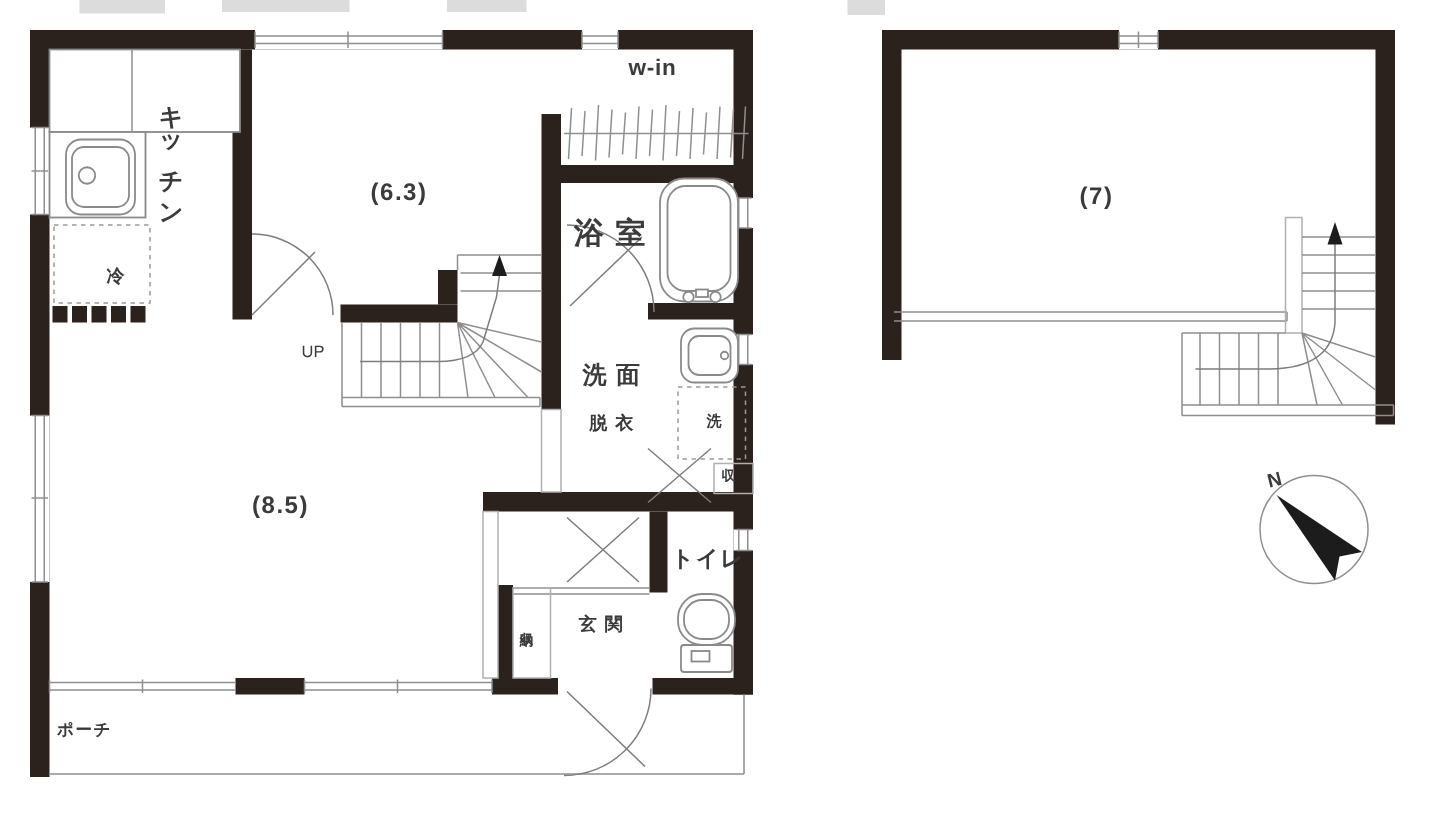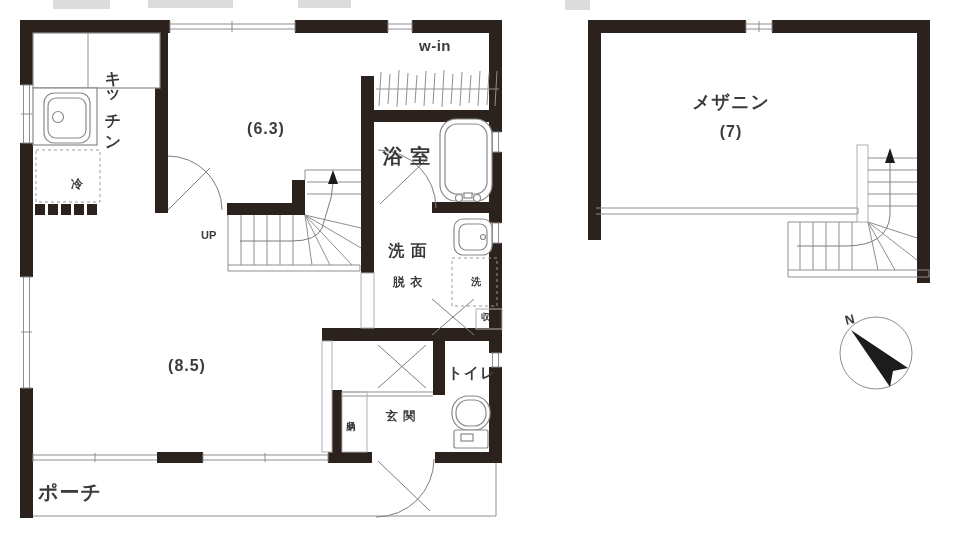--- a/index.html
+++ b/index.html
@@ -187,32 +187,31 @@
 
   <div class="label center" style="left:196px;top:121px;width:140px;font-size:16px;font-weight:600;">(6.3)</div>
 
   <div class="label center" style="left:385px;top:38px;width:100px;font-size:15px;letter-spacing:0.5px;">w-in</div>
 
   <div class="label center" style="left:357px;top:146px;width:100px;font-size:20px;">浴 室</div>
 
   <div class="label center" style="left:358px;top:243px;width:100px;font-size:16px;">洗 面</div>
   <div class="label center" style="left:358px;top:276px;width:100px;font-size:12px;">脱 衣</div>
 
-  <div class="label center" style="left:47px;top:358px;width:280px;font-size:16px;">(8.5)</div>
+  <div class="label center" style="left:47px;top:330px;width:280px;font-size:16px;">(8.5)</div>
 
   <div class="label center" style="left:422px;top:365px;width:100px;font-size:15px;">トイレ</div>
 
   <div class="label center" style="left:351px;top:410px;width:100px;font-size:12px;">玄 関</div>
 
-  <div class="label" style="left:38px;top:482px;font-size:20px;">ポーチ</div>
-
-  <div class="label center" style="left:651px;top:93px;width:160px;font-size:18px;">メザニン</div>
+  <div class="label" style="left:38px;top:482px;font-size:11px;">ポーチ</div>
+
   <div class="label center" style="left:651px;top:124px;width:160px;font-size:16px;">(7)</div>
 
-  <div class="label" style="left:201px;top:230px;font-size:11px;font-weight:700;letter-spacing:0;">UP</div>
+  <div class="label" style="left:201px;top:230px;font-size:11px;font-weight:400;letter-spacing:0;">UP</div>
 
   <div class="label" style="left:71px;top:178px;font-size:12px;">冷</div>
 
   <div class="label" style="left:471px;top:277px;font-size:10px;">洗</div>
 
   <div class="label" style="left:481px;top:313px;font-size:9px;">収</div>
 
   <div class="label vert" style="left:346px;top:414px;height:38px;font-size:9px;letter-spacing:1px;">収納</div>
 
   <div class="label" style="left:845px;top:313px;font-size:13px;transform:rotate(-14deg);">N</div>

